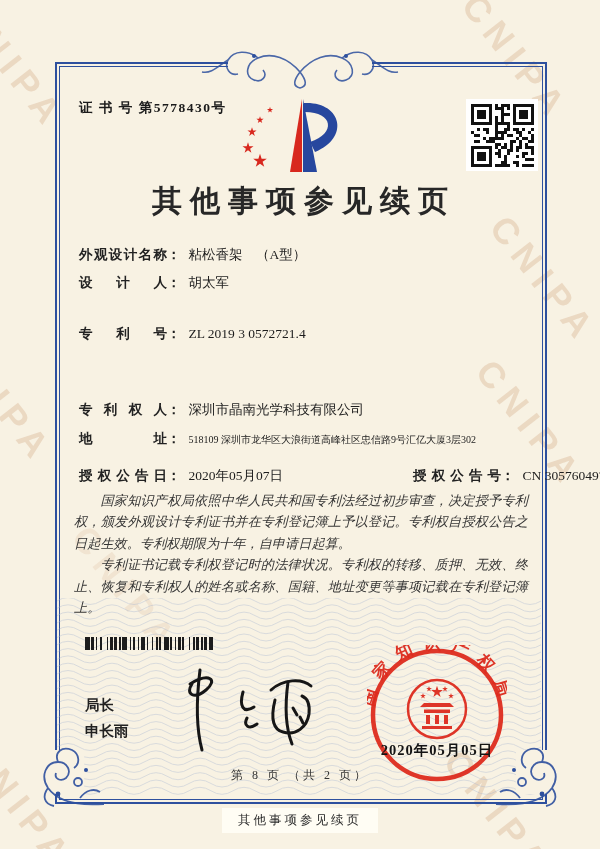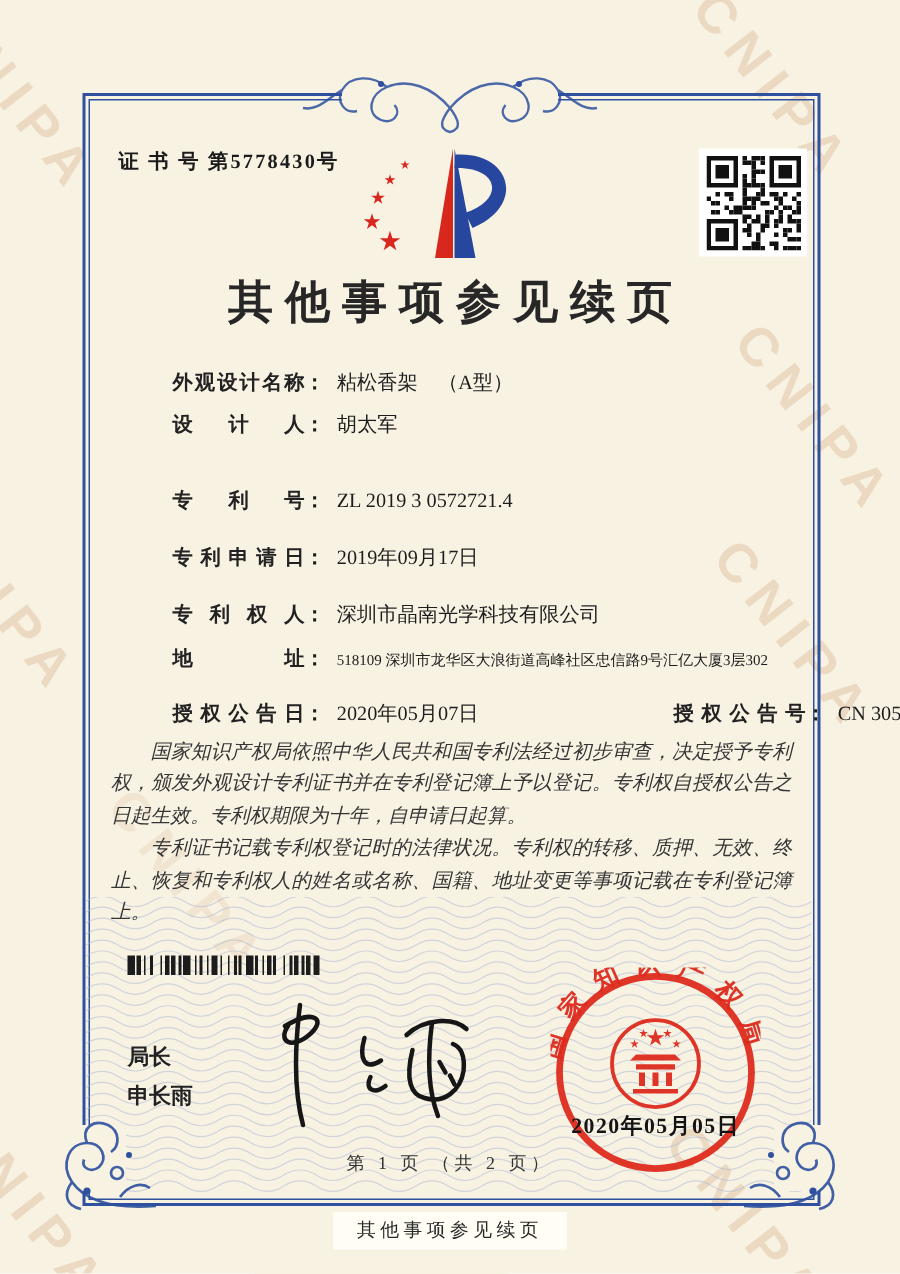--- a/index.html
+++ b/index.html
@@ -24,21 +24,21 @@
   .cert-no{position:absolute; left:79px; top:99px; font-size:13.5px; letter-spacing:1.5px; font-weight:600; color:#1b1b1b;}
   .logo{position:absolute; left:240px; top:95px; width:120px; height:80px;}
   .qr-box{position:absolute; left:466px; top:99px; width:72px; height:72px; background:#ffffff; display:flex; align-items:center; justify-content:center;}
   .title{
     position:absolute; left:0; width:600px; top:181px; text-align:center;
     font-size:30px; font-weight:bold; letter-spacing:8px; padding-left:8px; box-sizing:border-box;
     color:#272727;
   }
   
   .frow{position:absolute; left:79px; font-size:13.5px; white-space:nowrap;}
-  .flabel{display:inline-block; width:88px; text-align:justify; text-align-last:justify; font-weight:600; color:#222;margin-left:36px;}
+  .flabel{display:inline-block; width:88px; text-align:justify; text-align-last:justify; font-weight:600; color:#222;}
   .fcolon{font-weight:600; margin-right:8px;}
   .fvalue{color:#1d1d1d;}
   .frow.addr .fvalue{font-size:10px; letter-spacing:0;}
   .grant-right{position:absolute; left:334px; top:0; white-space:nowrap;}
   
   .body-text{
     position:absolute; left:74px; top:490px; width:454px;
     font-size:13.2px; line-height:1.62; font-style:italic; color:#353535;
     text-align:justify;
   }
@@ -263,23 +263,20 @@
 
   <div class="frow" style="top:246px;">
     <span class="flabel">外观设计名称</span><span class="fcolon">：</span><span class="fvalue">粘松香架　（A型）</span>
   </div>
   <div class="frow" style="top:274px;">
     <span class="flabel">设计人</span><span class="fcolon">：</span><span class="fvalue">胡太军</span>
   </div>
   <div class="frow" style="top:325px;">
     <span class="flabel">专利号</span><span class="fcolon">：</span><span class="fvalue">ZL 2019 3 0572721.4</span>
   </div>
-  <div class="frow" style="top:363px;">
-    <span class="flabel">专利申请日</span><span class="fcolon">：</span><span class="fvalue">2019年09月17日</span>
-  </div>
   <div class="frow" style="top:401px;">
     <span class="flabel">专利权人</span><span class="fcolon">：</span><span class="fvalue">深圳市晶南光学科技有限公司</span>
   </div>
   <div class="frow addr" style="top:430px;">
     <span class="flabel">地址</span><span class="fcolon">：</span><span class="fvalue">518109 深圳市龙华区大浪街道高峰社区忠信路9号汇亿大厦3层302</span>
   </div>
   <div class="frow" style="top:467px;">
     <span class="flabel">授权公告日</span><span class="fcolon">：</span><span class="fvalue">2020年05月07日</span>
     <span class="grant-right">
       <span class="flabel">授权公告号</span><span class="fcolon">：</span><span class="fvalue">CN 305760497 S</span>
@@ -387,21 +384,21 @@
       <path d="M53,62 L87,62 L83,58 L57,58 Z"></path>
       <rect x="57" y="64.5" width="26" height="3.5"></rect>
       <rect x="59" y="70" width="4" height="9"></rect>
       <rect x="68" y="70" width="4" height="9"></rect>
       <rect x="77" y="70" width="4" height="9"></rect>
       <rect x="55" y="81" width="30" height="3"></rect>
     </g>
     <text x="70" y="110" text-anchor="middle" font-size="14.5" font-weight="bold" fill="#141414" letter-spacing="1" font-family="Liberation Serif, serif">2020年05月05日</text>
   </svg>
 
-  <div class="page-info">第 1 页 （共 2 页）</div>
+  <div class="page-info">第 8 页 （共 2 页）</div>
 
   <svg class="flourish-top" viewBox="0 0 224 52">
     <rect x="40" y="14" width="144" height="26" fill="#f8f2e3"></rect>
     <g fill="none" stroke="#2e509e" stroke-width="1.6" opacity="0.85">
       <path d="M112,30 C100,16 84,10 70,16 C58,21 56,34 66,38 C74,41 80,34 75,28"></path>
       <path d="M70,16 C60,8 46,8 40,18 C36,26 42,34 50,32"></path>
       <path d="M40,18 C30,24 24,32 14,30"></path>
       <path d="M112,30 C124,16 140,10 154,16 C166,21 168,34 158,38 C150,41 144,34 149,28"></path>
       <path d="M154,16 C164,8 178,8 184,18 C188,26 182,34 174,32"></path>
       <path d="M184,18 C194,24 200,32 210,30"></path>

